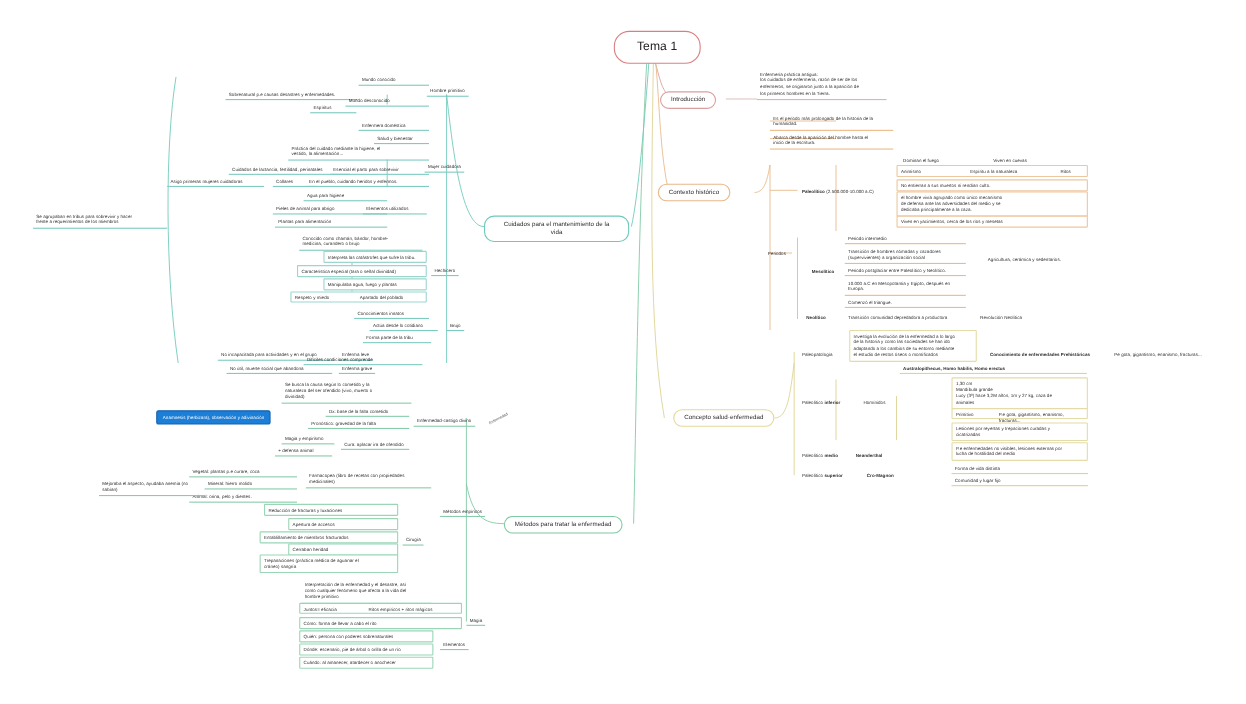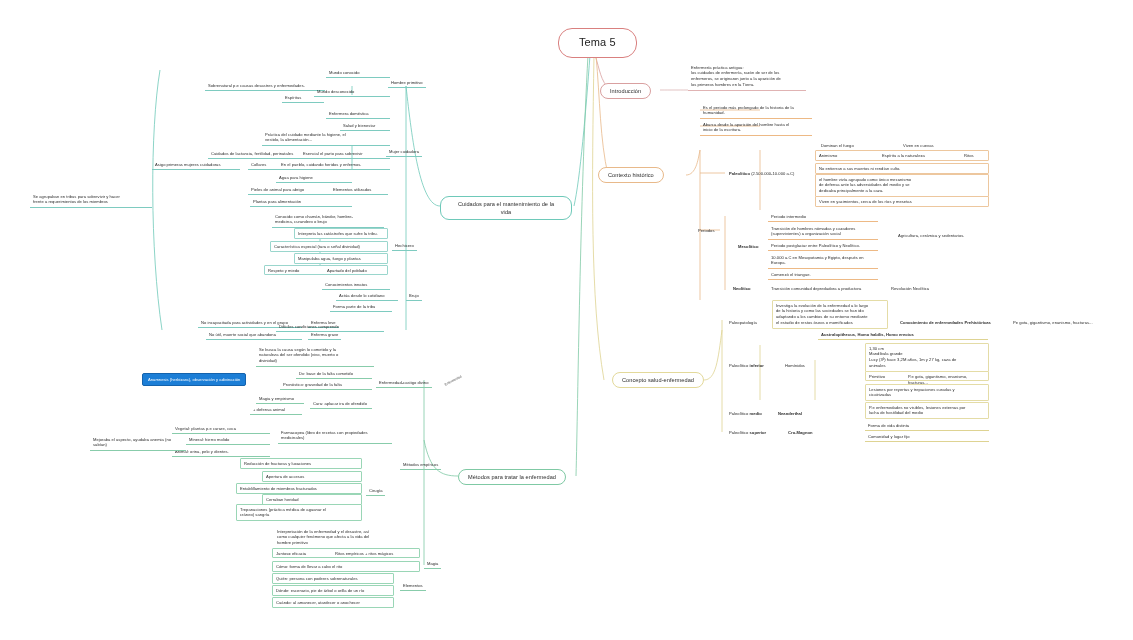--- a/index.html
+++ b/index.html
@@ -126,21 +126,21 @@
       <path d="M352,86 L352,95" stroke="#6ec9b9"></path>
       <path d="M352,145 L352,170" stroke="#6ec9b9"></path>
       <path d="M320,230 L320,265" stroke="#6ec9b9"></path>
       <path d="M160,70 C150,130 150,250 162,330" stroke="#6ec9b9"></path>
 
       <path d="M458,476 C440,476 430,470 424,440" stroke="#7fc9a4"></path>
       <path d="M424,380 L424,565" stroke="#7fc9a4"></path>
     </g>
   </svg>
 
-  <div class="node root" style="left:558px; top:28px;">Tema 5</div>
+  <div class="node root" style="left:558px; top:28px;">Tema 1</div>
 
   <div class="node cap red" style="left:600px; top:83px;">Introducción</div>
   <div class="node u red" style="left:688px; top:63px; width:118px;">Enfermería práctica antigua:
 los cuidados de enfermería, razón de ser de los
 enfermeros, se originaron junto a la aparición de
 los primeros hombres en la Tierra.</div>
 
   <div class="node cap orange" style="left:598px; top:167px;">Contexto histórico</div>
   <div class="node u orange" style="left:700px; top:103px; width:112px;">Es el periodo más prolongado de la historia de la
 humanidad.</div>

